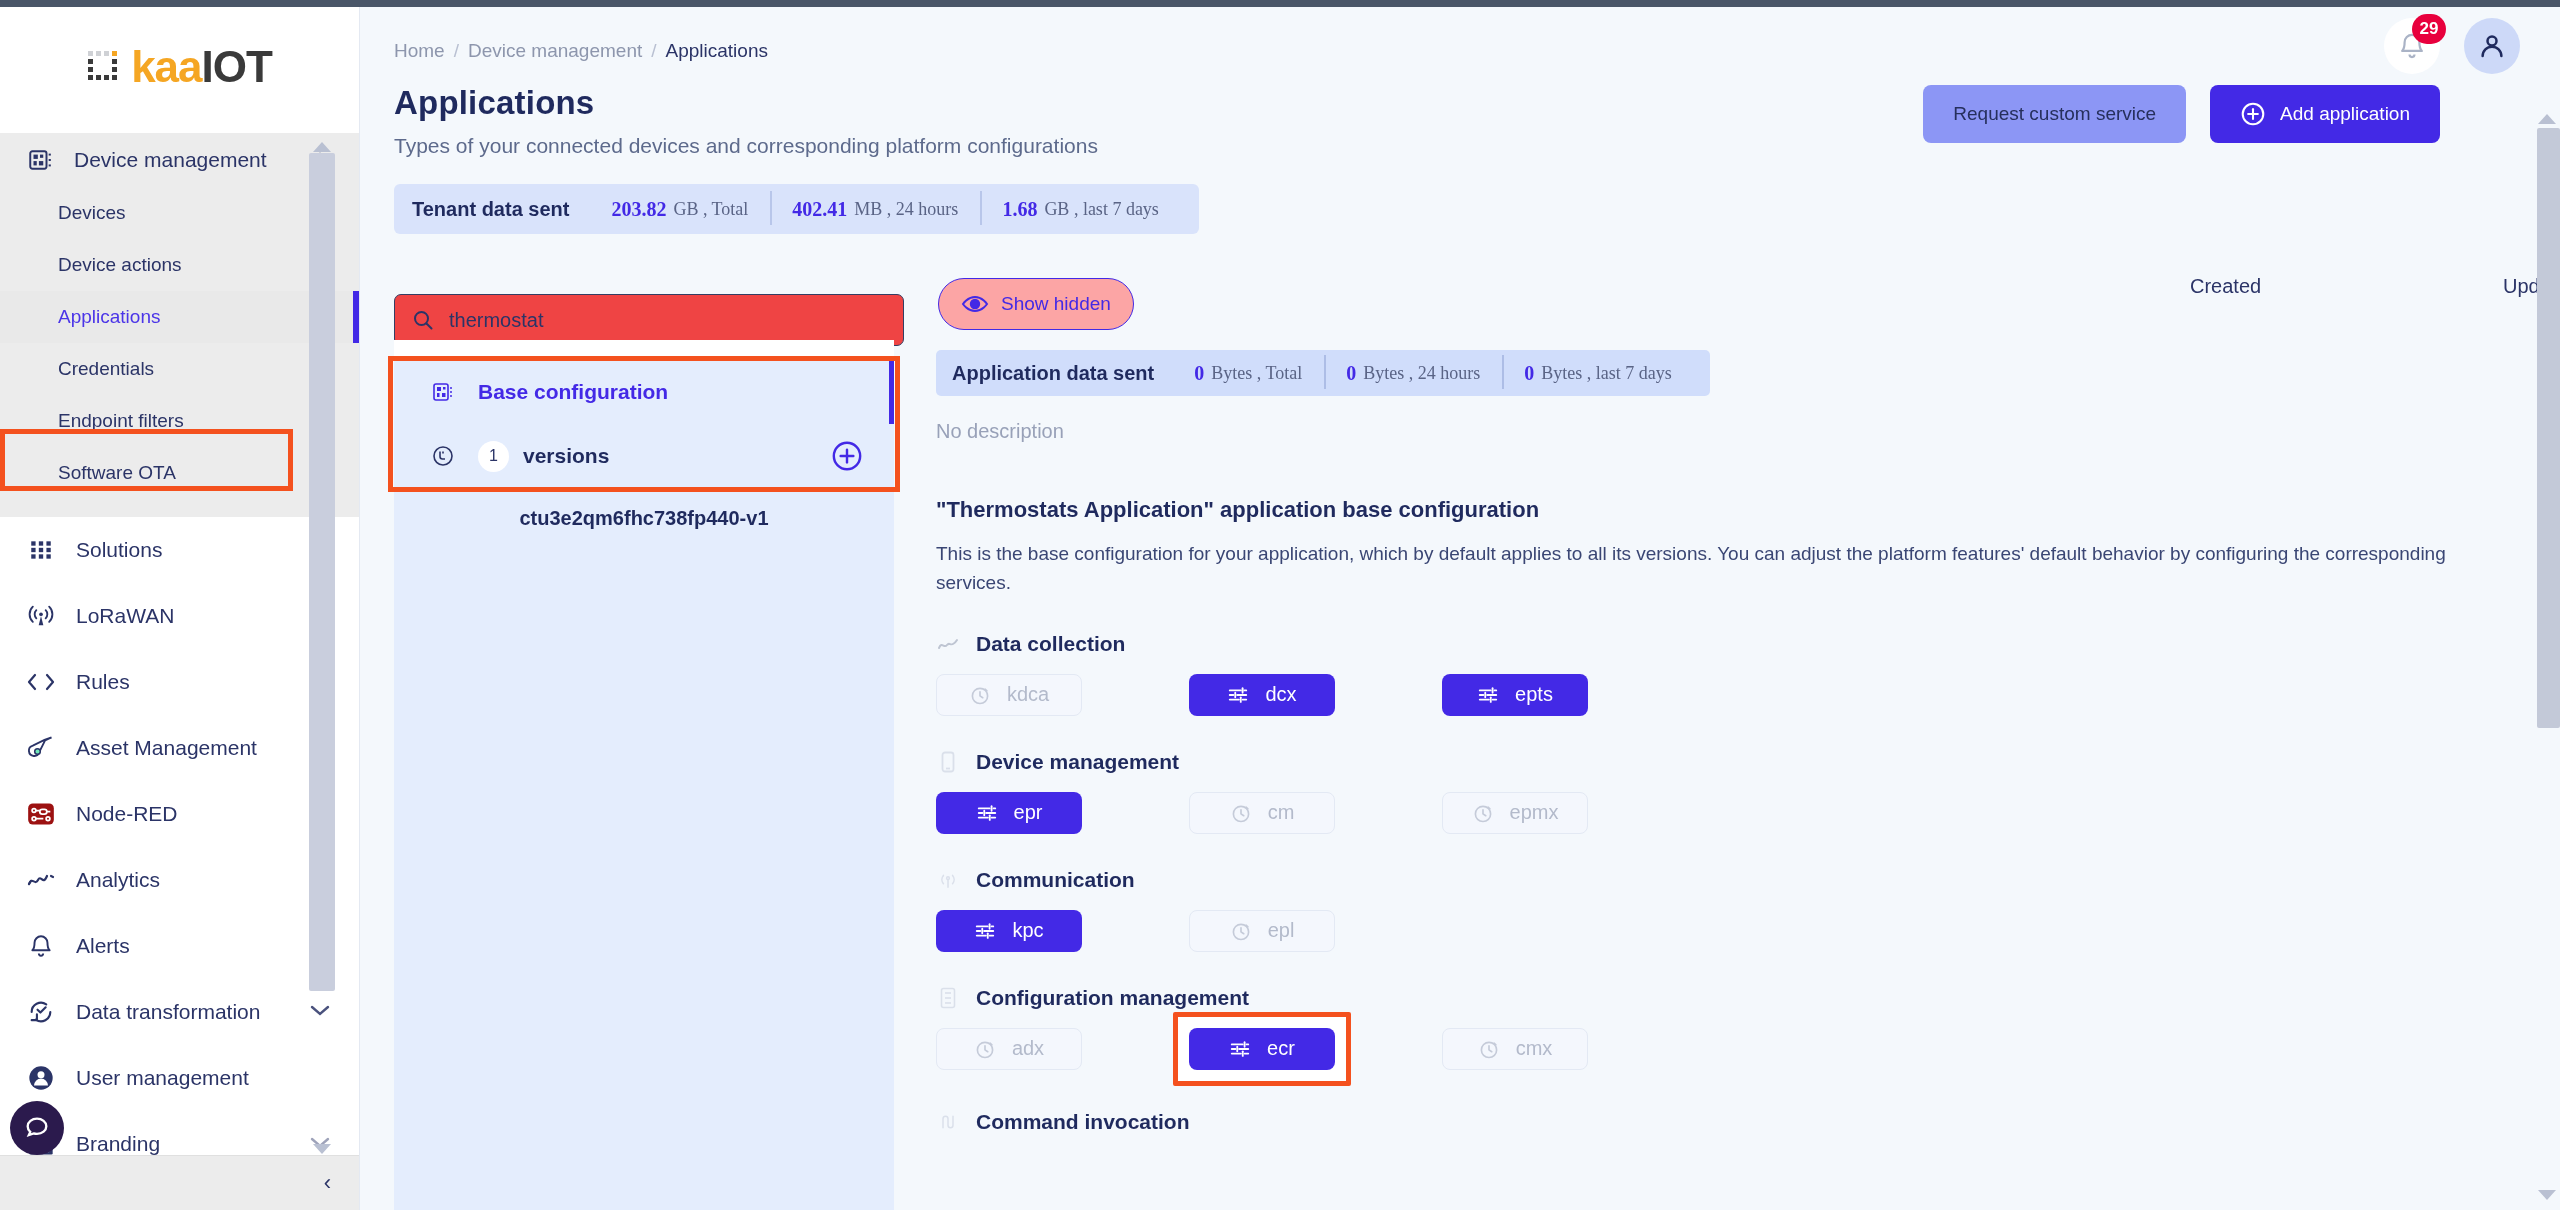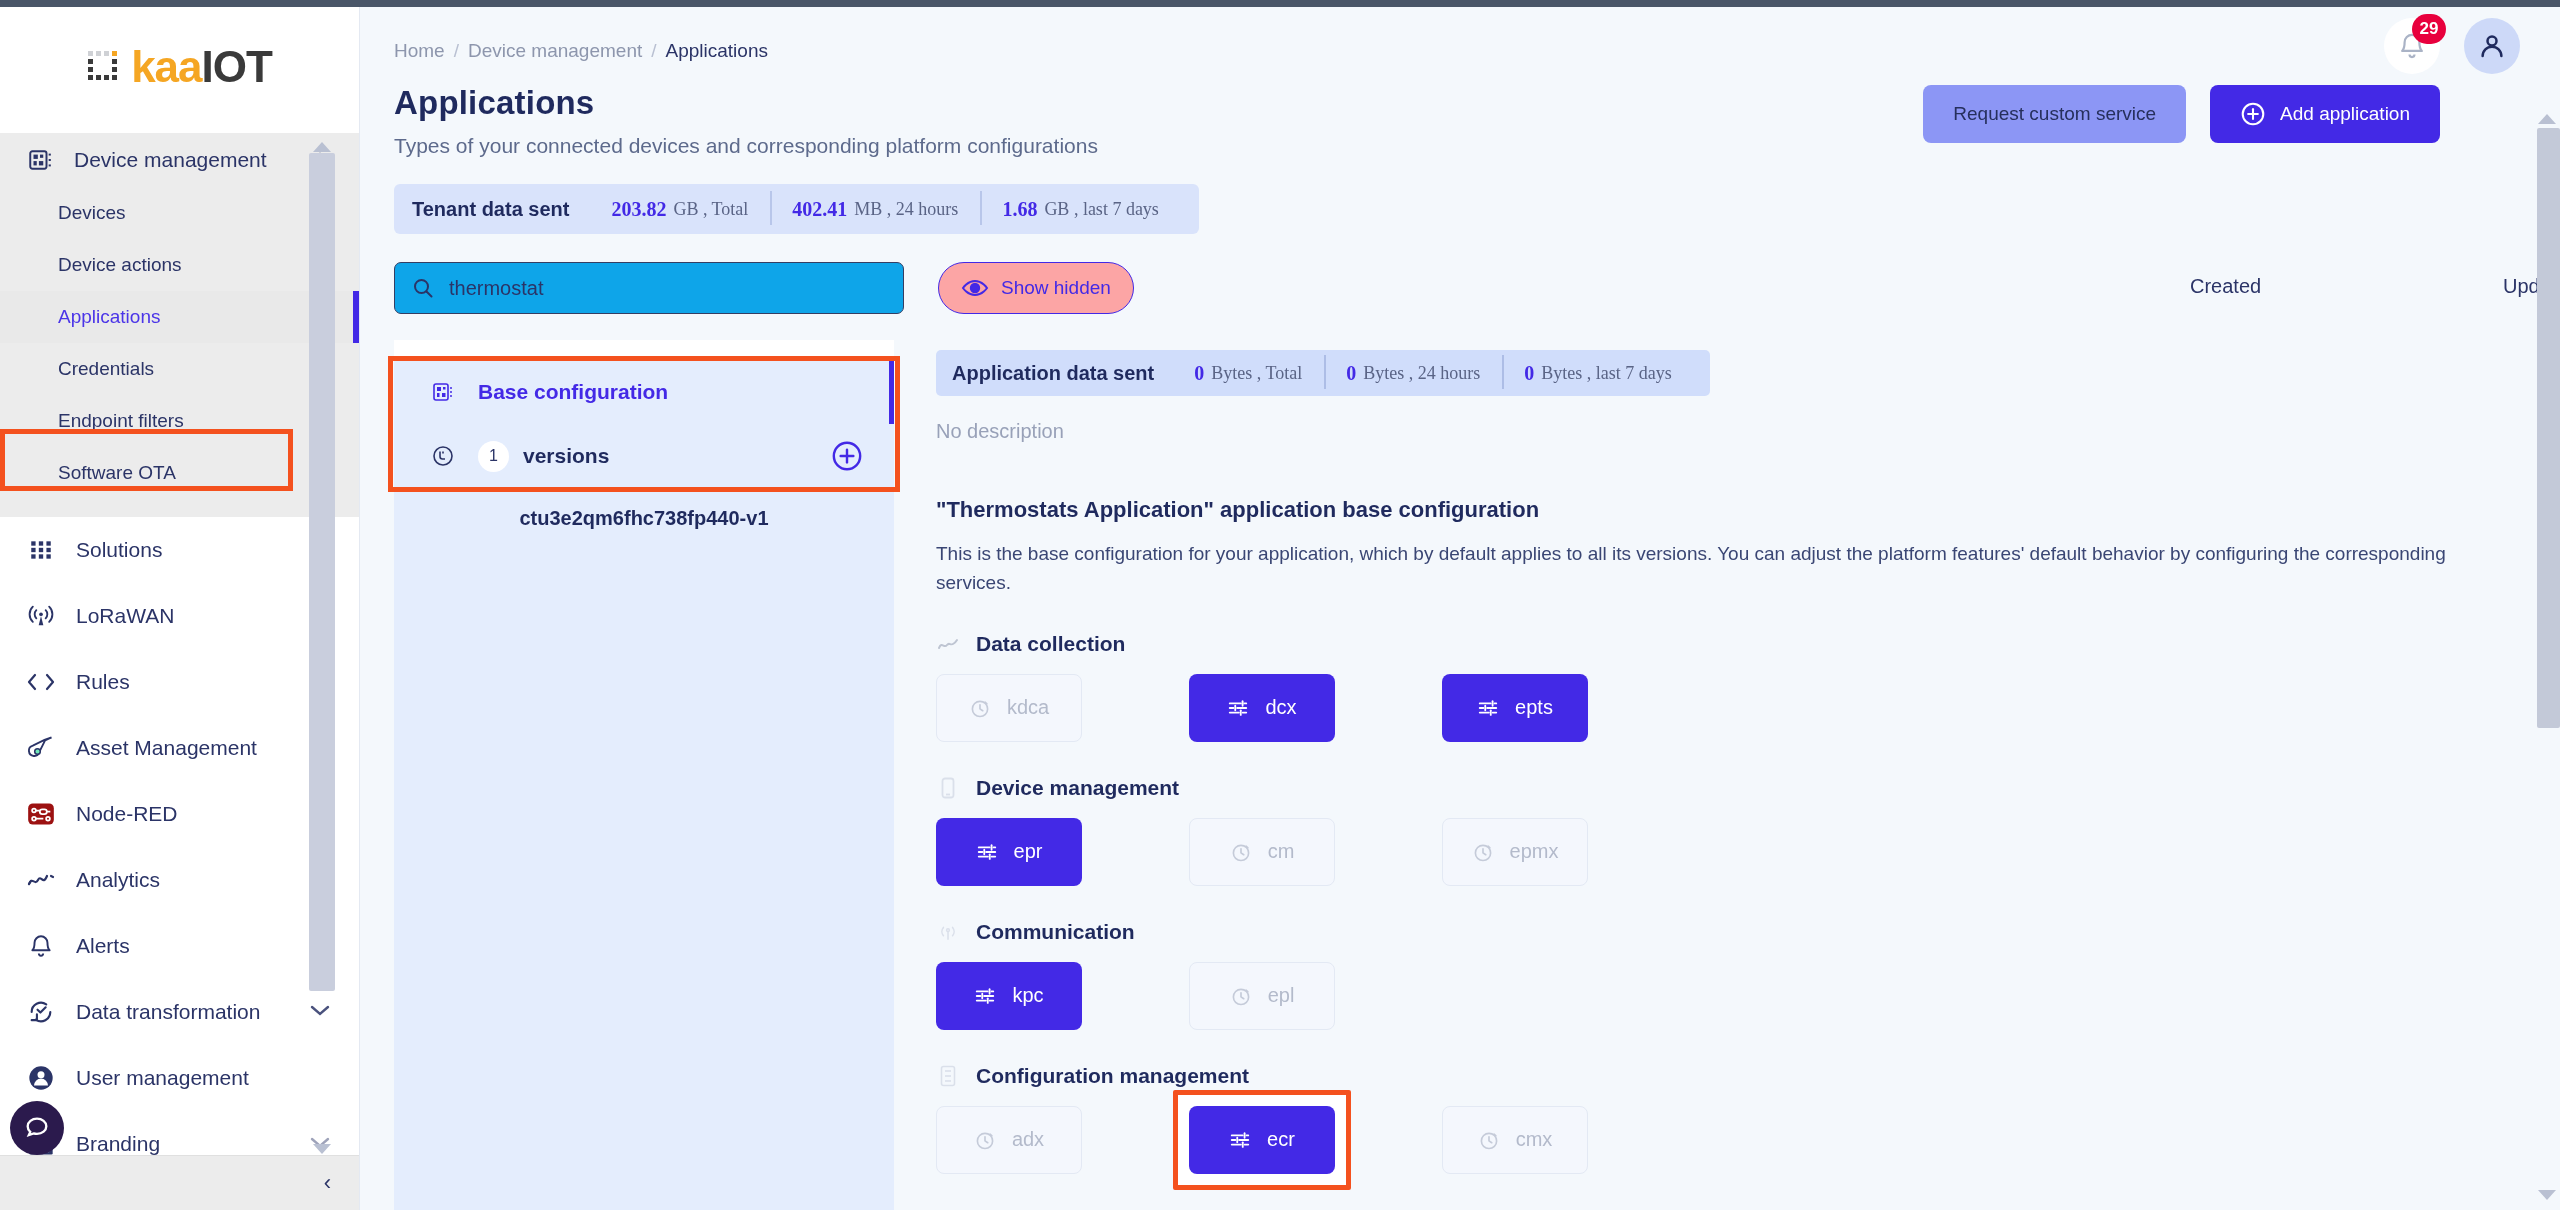--- a/index.html
+++ b/index.html
@@ -110,22 +110,22 @@
   }
   .tenant-bar .tlabel { font-size:20px; color:#1f2a5e; font-weight:600; margin-right:20px; }
   .tstat { display:flex; align-items:center; gap:7px; padding:0 22px; position:relative;font-family:Liberation Serif, serif; }
   .tstat + .tstat::before { content:""; position:absolute; left:0; top:-7px; height:34px; width:2px; background:#b8c6ea; }
   .tstat .num { font-size:20px; font-weight:700; color:#4329e6; }
   .tstat .unit { font-size:18px; color:#5a6486; }
 
   
   .search-row { margin:28px 0 0 34px; display:flex; align-items:center; gap:34px; }
   .search-box {
-    width:510px; height:52px; background:#0ea5e9; border:1px solid #343e63; border-radius:7px;
-    display:flex; align-items:center; padding:0 16px; gap:14px;
+    width:510px; height:52px; background:#ef4444; border:1px solid #343e63; border-radius:7px;
+    display:flex; align-items:center; padding:0 16px; gap:14px;margin-top:32px;
   }
   .search-box input {
     border:none; outline:none; font-size:20px; color:#2b3467; width:100%;
     font-family:inherit; background:transparent;
   }
   .showhidden {
     height:52px; border:1.5px solid #4329e6; border-radius:26px; background:#fca5a5;
     display:inline-flex; align-items:center; gap:12px; padding:0 22px; cursor:pointer;
   }
   .showhidden .lbl { font-size:19px; color:#4329e6; font-weight:500; }
@@ -178,21 +178,21 @@
   .cfg-desc { margin-top:16px; font-size:19px; color:#3a4674; max-width:1545px; line-height:1.55; }
 
   .section { margin-top:34px; }
   .section-head { display:flex; align-items:center; gap:16px; }
   .section-head .ico { width:24px; height:24px; display:flex; align-items:center; justify-content:center; opacity:.5;}
   .section-head .lbl { font-size:21px; font-weight:700; color:#1f2a5e; }
   .svc-row { display:flex; gap:0; margin-top:18px; }
   .svc-cell { width:253px; flex:0 0 253px; position:relative; }
   .svc-btn {
     display:inline-flex; align-items:center; justify-content:center; gap:16px;
-    height:68px; min-width:146px; padding:0 26px; border-radius:8px; font-size:20px;
+    height:42px; min-width:146px; padding:0 26px; border-radius:8px; font-size:20px;
     cursor:pointer; border:none; font-family:inherit;
   }
   .svc-btn.on { background:#4329e6; color:#fff; }
   .svc-btn.off { background:#f4f7fd; color:#b3bacb; border:1px solid #e3e9f4; }
   .svc-hl {
     position:absolute; left:-16px; top:-16px; width:auto; border:5px solid #f4511e;
     padding:11px; border-radius:2px; background:#fff;
   }
 
   

